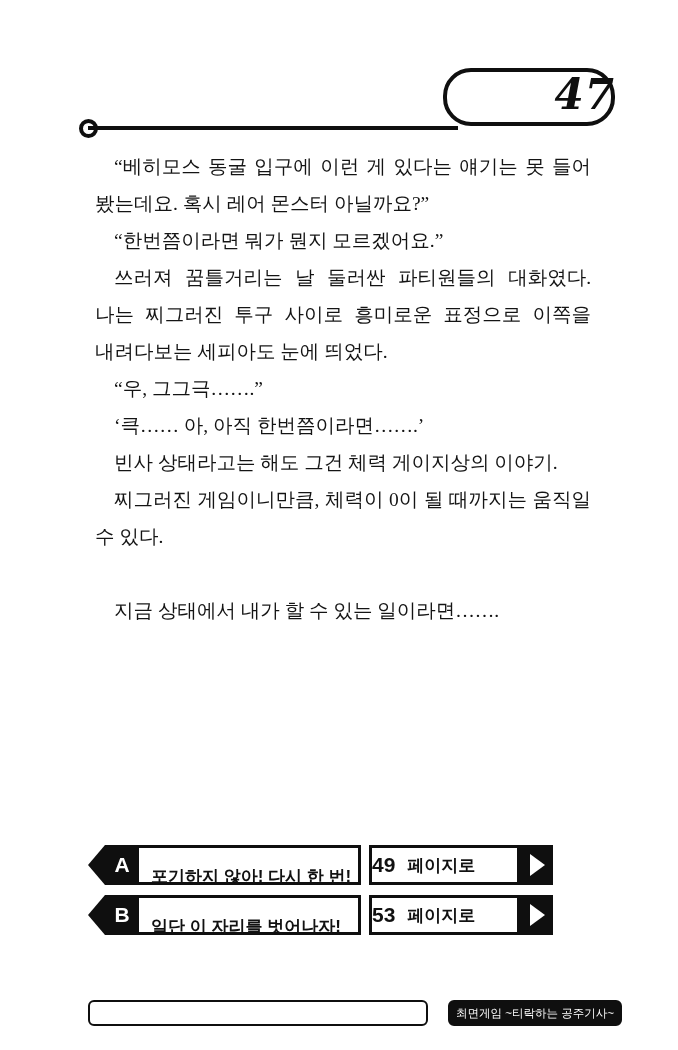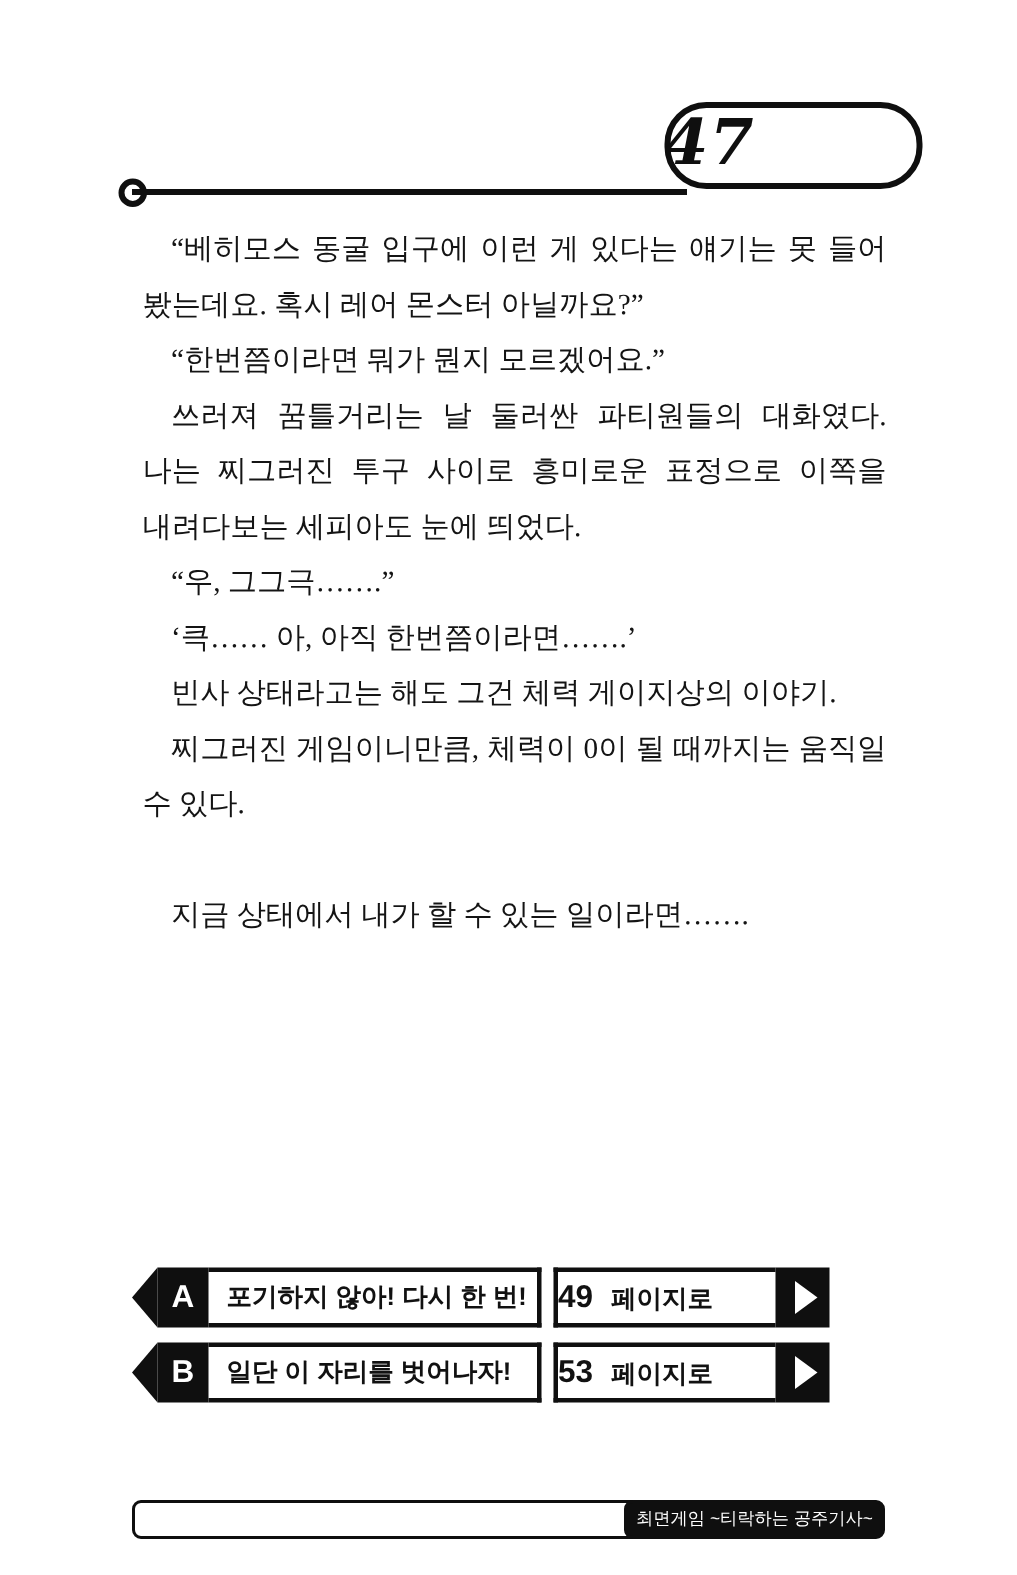--- a/index.html
+++ b/index.html
@@ -35,21 +35,21 @@
     background: #ffffff;
     box-sizing: border-box;
   }
   .pagenum-text {
     position: absolute;
     left: 443px;
     top: 0;
     width: 172px;
     height: 58px;
     line-height: 54px;
-    text-align: left;
+    text-align: right;
     font-family: "DejaVu Serif", serif;
     font-style: italic;
     font-weight: bold;
     font-size: 42px;
     letter-spacing: 1px;
     color: #0f0f0f;
   }
   .header-rule {
     position: absolute;
     left: 88px;
@@ -119,21 +119,21 @@
     font-size: 21px;
     line-height: 40px;
     text-align: center;
     flex: 0 0 auto;
   }
   .choice-label {
     height: 40px;
     box-sizing: border-box;
     border: 3px solid #0f0f0f;
     border-left: none;
-    padding: 0 12px;
+    padding: 12px 12px;
     line-height: 34px;
     font-family: "Liberation Sans", sans-serif;
     font-size: 17px;
     font-weight: bold;
     color: #111111;
     white-space: nowrap;
     flex: 0 0 auto;
   }
   .choice-a .choice-label { width: 222px; }
   .choice-b .choice-label { width: 222px; }
@@ -178,20 +178,21 @@
     margin-left: 4px;
   }
 
   
   .footer {
     position: absolute;
     left: 88px;
     top: 1000px;
     width: 502px;
     height: 26px;
+    padding-left: 32px;
   }
   .footer-bar {
     position: absolute;
     left: 0;
     top: 0;
     width: 340px;
     height: 26px;
     border: 2px solid #0f0f0f;
     border-radius: 6px;
     box-sizing: border-box;

